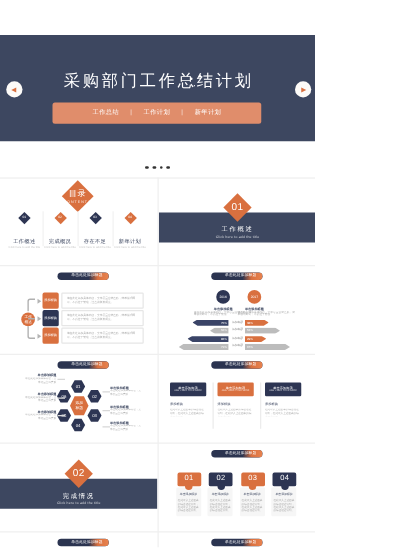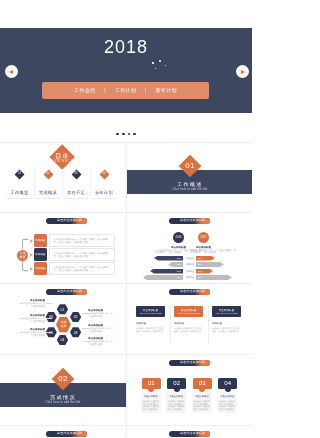--- a/index.html
+++ b/index.html
@@ -132,21 +132,21 @@
 
 <div class="page">
 
   <div class="hero">
     <div class="stars">
       <i style="left:2px;top:2px;width:1.6px;height:1.6px"></i>
       <i style="left:9px;top:0px;width:2.4px;height:2.4px"></i>
       <i style="left:15px;top:5px;width:1.4px;height:1.4px"></i>
       <i style="left:5px;top:8px;width:1.2px;height:1.2px"></i>
     </div>
-    <div class="year">2018</div>
+    <div class="title">采购部门工作总结计划</div>
     <div class="tags">
       <span>工作总结</span>
       <span class="sep">|</span>
       <span>工作计划</span>
       <span class="sep">|</span>
       <span>新年计划</span>
     </div>
   </div>
 
   <div class="navbtn prev">

